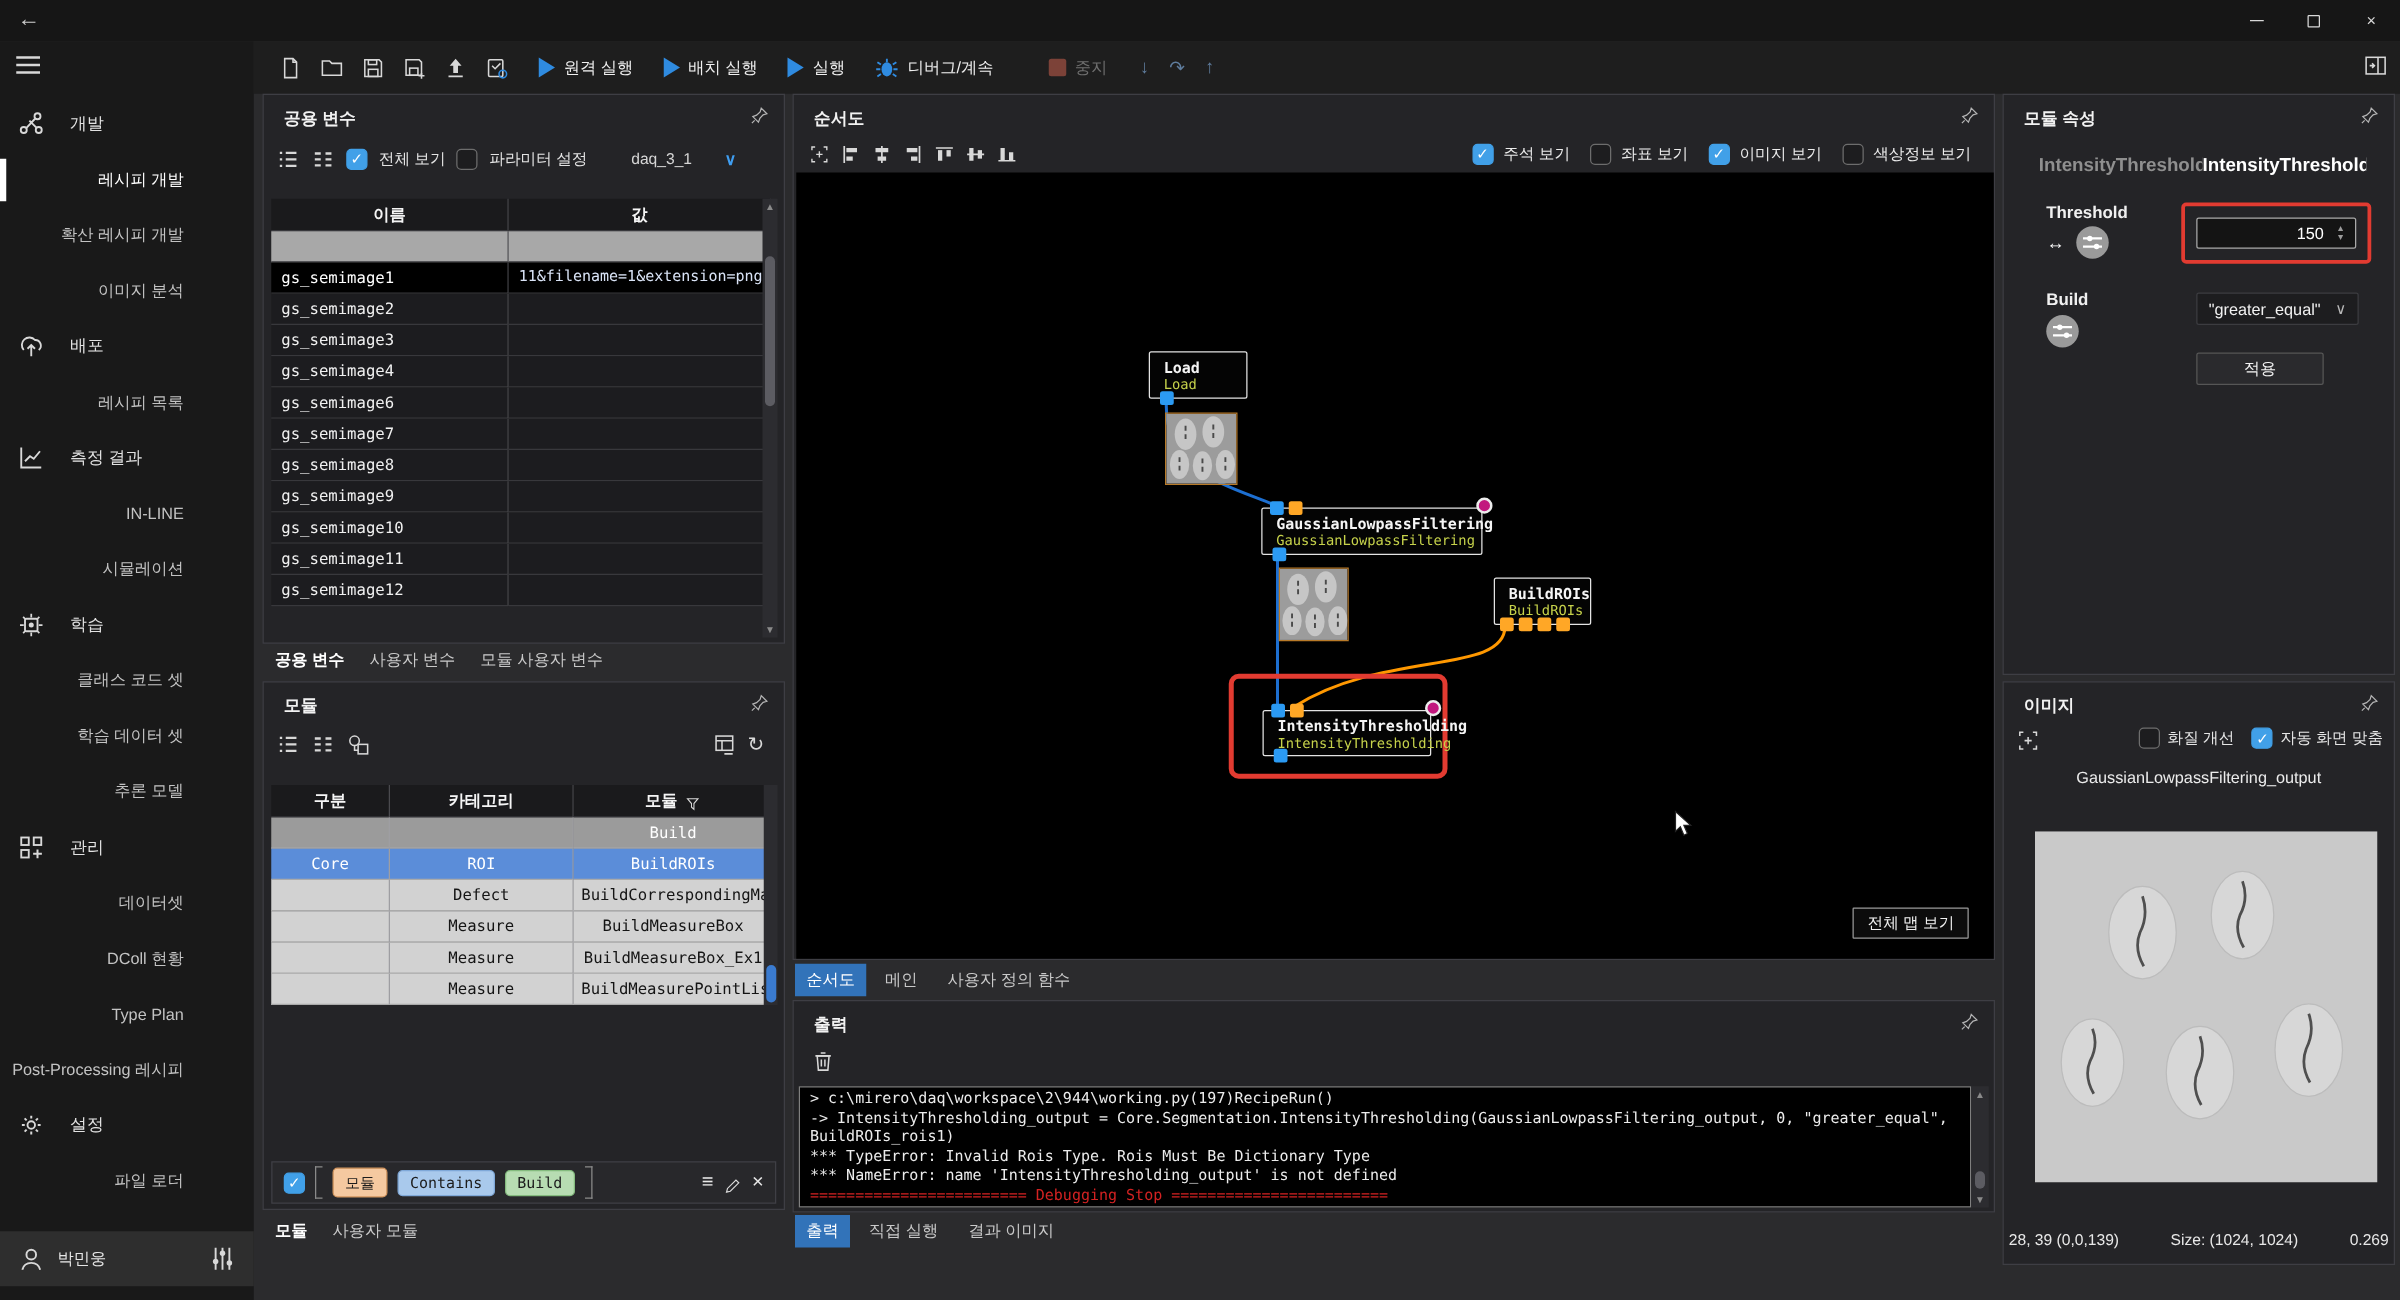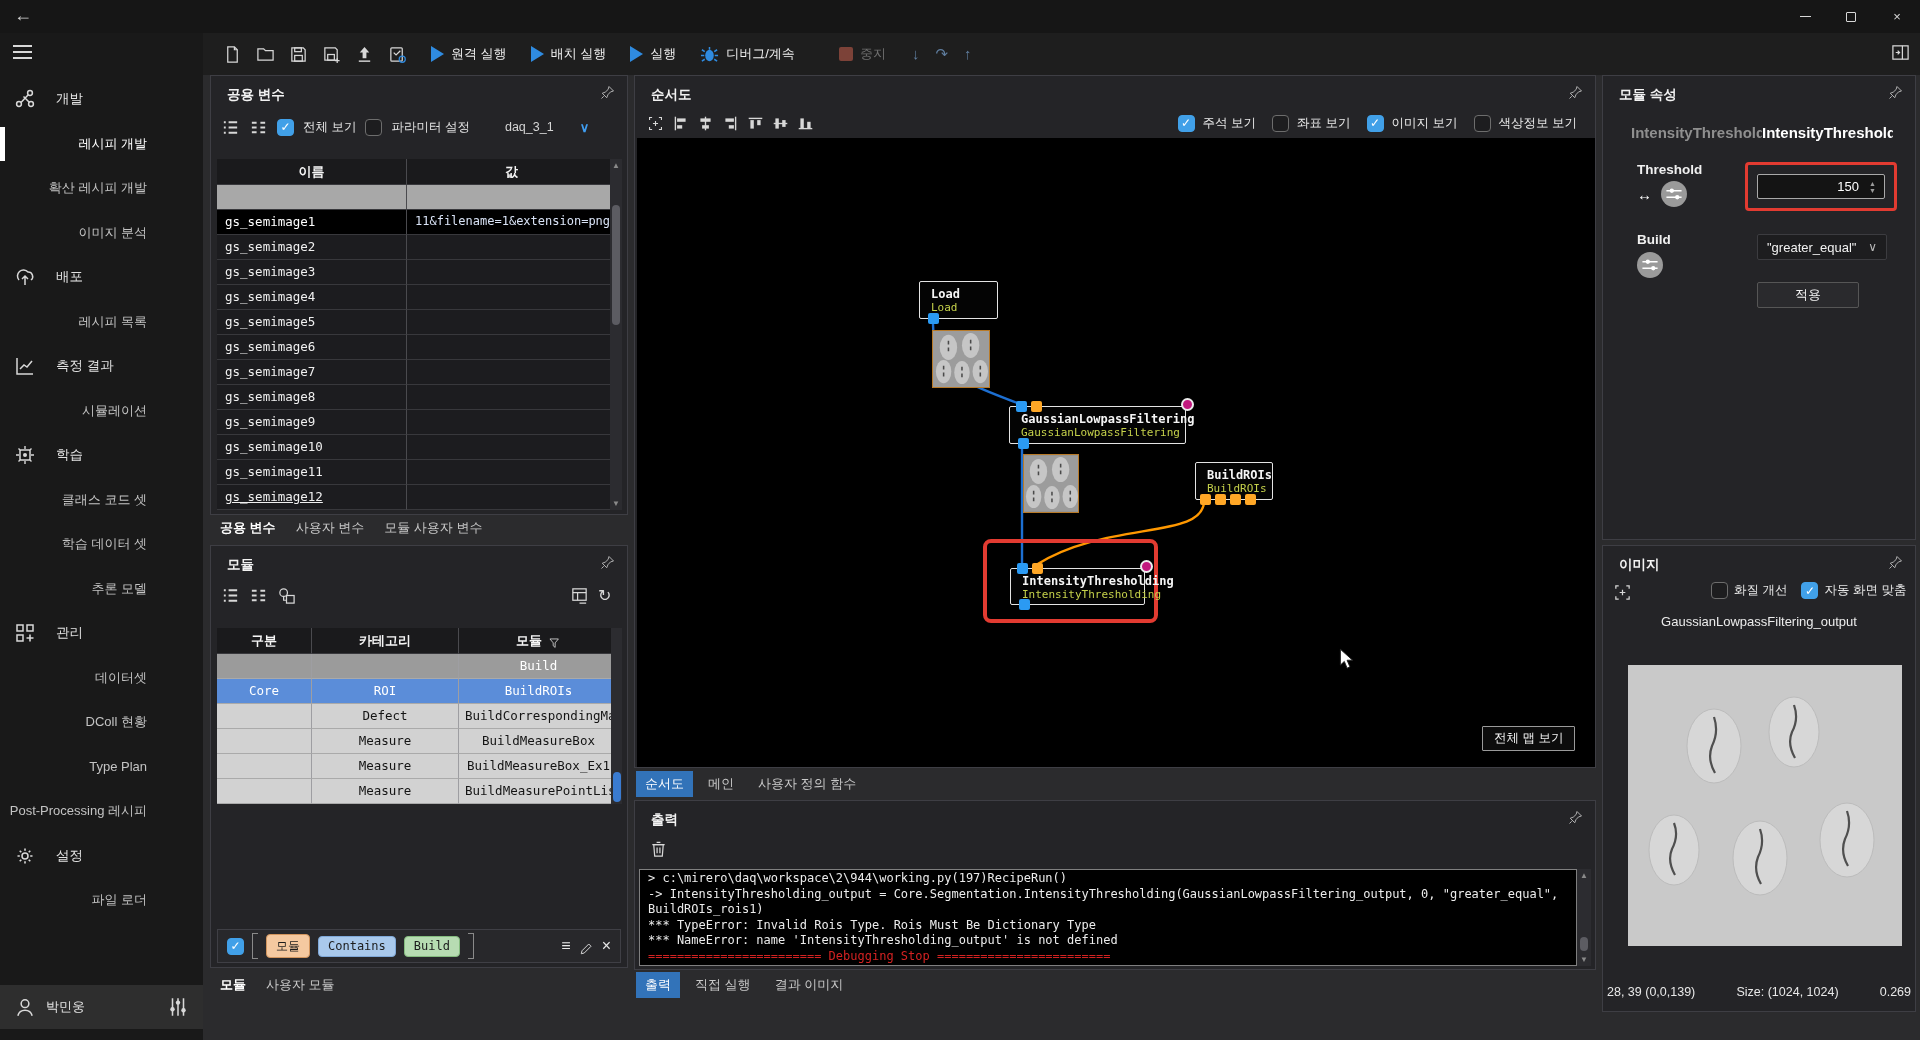--- a/index.html
+++ b/index.html
@@ -166,20 +166,23 @@
       <div class="nav-item section">
         <span class="nav-icon">
           <svg viewBox="0 0 22 22">
             <path d="M3 3v16h16" fill="none" stroke="#d8d8d8" stroke-width="1.5"></path>
             <path d="M6 14l4-4 3 2 5-6" fill="none" stroke="#d8d8d8" stroke-width="1.5"></path>
           </svg>
         </span>
         <span>측정 결과</span>
       </div>
       <div class="nav-item child">
+        <span>IN-LINE</span>
+      </div>
+      <div class="nav-item child">
         <span>시뮬레이션</span>
       </div>
       <div class="nav-item section">
         <span class="nav-icon">
           <svg viewBox="0 0 22 22">
             <rect x="6" y="6" width="10" height="10" rx="1" fill="none" stroke="#d8d8d8" stroke-width="1.5"></rect>
             <circle cx="11" cy="11" r="2" fill="#d8d8d8"></circle>
             <path d="M11 2v3 M11 17v3 M2 11h3 M17 11h3 M4.5 4.5l2 2 M15.5 15.5l2 2 M17.5 4.5l-2 2 M6.5 15.5l-2 2" stroke="#d8d8d8" stroke-width="1.4"></path>
           </svg>
         </span>
@@ -372,24 +375,20 @@
         </div>
         <div class="trow vrow ">
           <div class="tcell name" style="width: 190px; height: 25px;">gs_semimage3</div>
           <div class="tcell val" style="width: 210px; height: 25px;"></div>
         </div>
         <div class="trow vrow ">
           <div class="tcell name" style="width: 190px; height: 25px;">gs_semimage4</div>
           <div class="tcell val" style="width: 210px; height: 25px;"></div>
         </div>
         <div class="trow vrow ">
-          <div class="tcell name" style="width: 190px; height: 25px;">gs_semimage5</div>
-          <div class="tcell val" style="width: 210px; height: 25px;"></div>
-        </div>
-        <div class="trow vrow ">
           <div class="tcell name" style="width: 190px; height: 25px;">gs_semimage6</div>
           <div class="tcell val" style="width: 210px; height: 25px;"></div>
         </div>
         <div class="trow vrow ">
           <div class="tcell name" style="width: 190px; height: 25px;">gs_semimage7</div>
           <div class="tcell val" style="width: 210px; height: 25px;"></div>
         </div>
         <div class="trow vrow ">
           <div class="tcell name" style="width: 190px; height: 25px;">gs_semimage8</div>
           <div class="tcell val" style="width: 210px; height: 25px;"></div>
@@ -400,21 +399,21 @@
         </div>
         <div class="trow vrow ">
           <div class="tcell name" style="width: 190px; height: 25px;">gs_semimage10</div>
           <div class="tcell val" style="width: 210px; height: 25px;"></div>
         </div>
         <div class="trow vrow ">
           <div class="tcell name" style="width: 190px; height: 25px;">gs_semimage11</div>
           <div class="tcell val" style="width: 210px; height: 25px;"></div>
         </div>
         <div class="trow vrow ">
-          <div class="tcell name" style="width: 190px; height: 25px; text-decoration: underline;">gs_semimage12</div>
+          <div class="tcell name" style="width: 190px; height: 25px;">gs_semimage12</div>
           <div class="tcell val" style="width: 210px; height: 25px;"></div>
         </div>
       </div>
   </div>
   <div class="sbar" style="right:5px;top:83px;width:12px;height:351px">
     <span>▲</span>
     <span class="sthumb" style="height:120px;margin-bottom:140px"></span>
     <span>▼</span>
   </div>
 </section>

